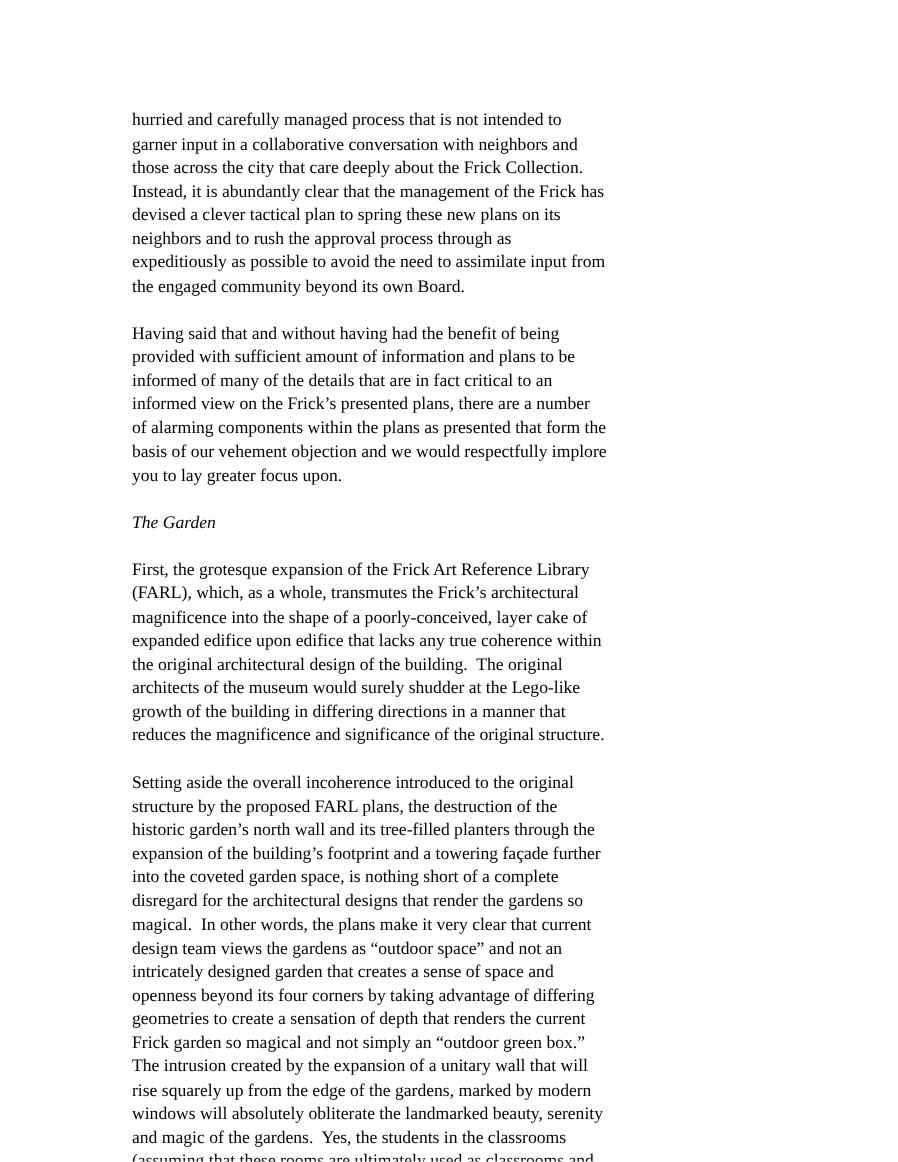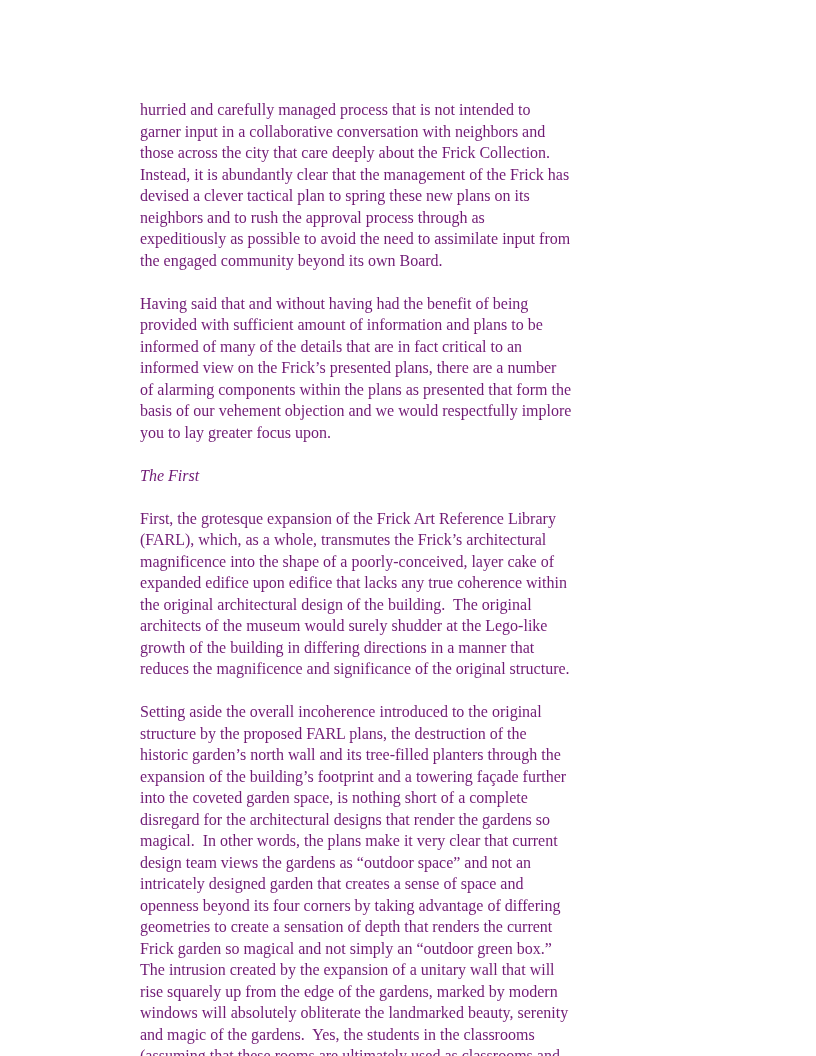--- a/index.html
+++ b/index.html
@@ -11,41 +11,40 @@
     width: 816px;
     height: 1056px;
     overflow: hidden;
   }
   .page {
     width: 672px;
     height: 1056px;
     box-sizing: border-box;
     padding: 99px 120px 0 120px;
     background: #ffffff;
-    color: #701a75;
+    color: #000000;
     font-family: "Liberation Serif", serif;
     font-size: 16px;
     line-height: 21.5px;
-    margin-left: 20px;
   }
   .para {
     margin: 0 0 21.5px 0;
     white-space: pre-wrap;
     text-align: left;
   }
   .heading-italic {
     font-style: italic;
   }
 </style>
 </head>
 <body>
 
 <main class="page">
   <p class="para">hurried and carefully managed process that is not intended to garner input in a collaborative conversation with neighbors and those across the city that care deeply about the Frick Collection.  Instead, it is abundantly clear that the management of the Frick has devised a clever tactical plan to spring these new plans on its neighbors and to rush the approval process through as expeditiously as possible to avoid the need to assimilate input from the engaged community beyond its own Board.</p>
 
   <p class="para">Having said that and without having had the benefit of being provided with sufficient amount of information and plans to be informed of many of the details that are in fact critical to an informed view on the Frick’s presented plans, there are a number of alarming components within the plans as presented that form the basis of our vehement objection and we would respectfully implore you to lay greater focus upon.</p>
 
-  <p class="para heading-italic">The First</p>
+  <p class="para heading-italic">The Garden</p>
 
   <p class="para">First, the grotesque expansion of the Frick Art Reference Library (FARL), which, as a whole, transmutes the Frick’s architectural magnificence into the shape of a poorly-conceived, layer cake of expanded edifice upon edifice that lacks any true coherence within the original architectural design of the building.  The original architects of the museum would surely shudder at the Lego-like growth of the building in differing directions in a manner that reduces the magnificence and significance of the original structure.</p>
 
   <p class="para">Setting aside the overall incoherence introduced to the original structure by the proposed FARL plans, the destruction of the historic garden’s north wall and its tree-filled planters through the expansion of the building’s footprint and a towering façade further into the coveted garden space, is nothing short of a complete disregard for the architectural designs that render the gardens so magical.  In other words, the plans make it very clear that current design team views the gardens as “outdoor space” and not an intricately designed garden that creates a sense of space and openness beyond its four corners by taking advantage of differing geometries to create a sensation of depth that renders the current Frick garden so magical and not simply an “outdoor green box.”  The intrusion created by the expansion of a unitary wall that will rise squarely up from the edge of the gardens, marked by modern windows will absolutely obliterate the landmarked beauty, serenity and magic of the gardens.  Yes, the students in the classrooms (assuming that these rooms are ultimately used as classrooms and not social halls rented out</p>
 </main>
 
 </body></html>

